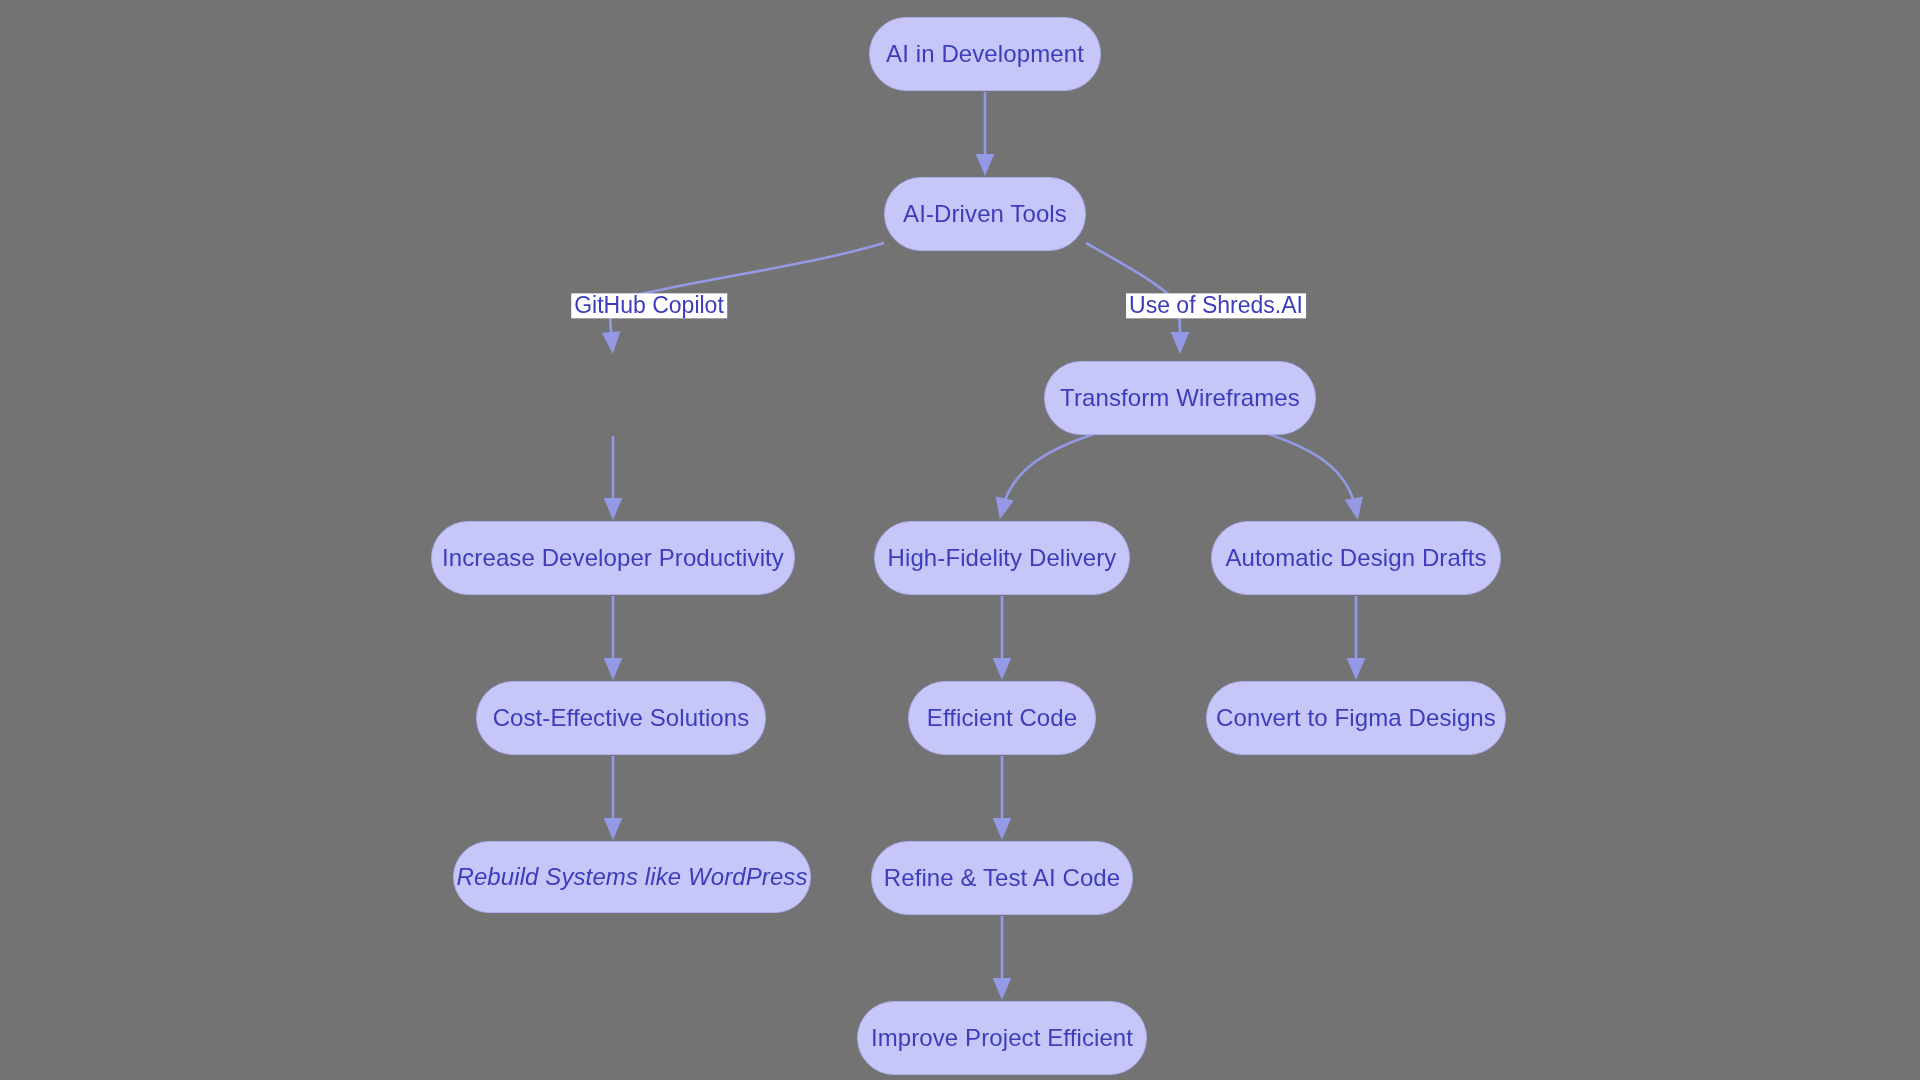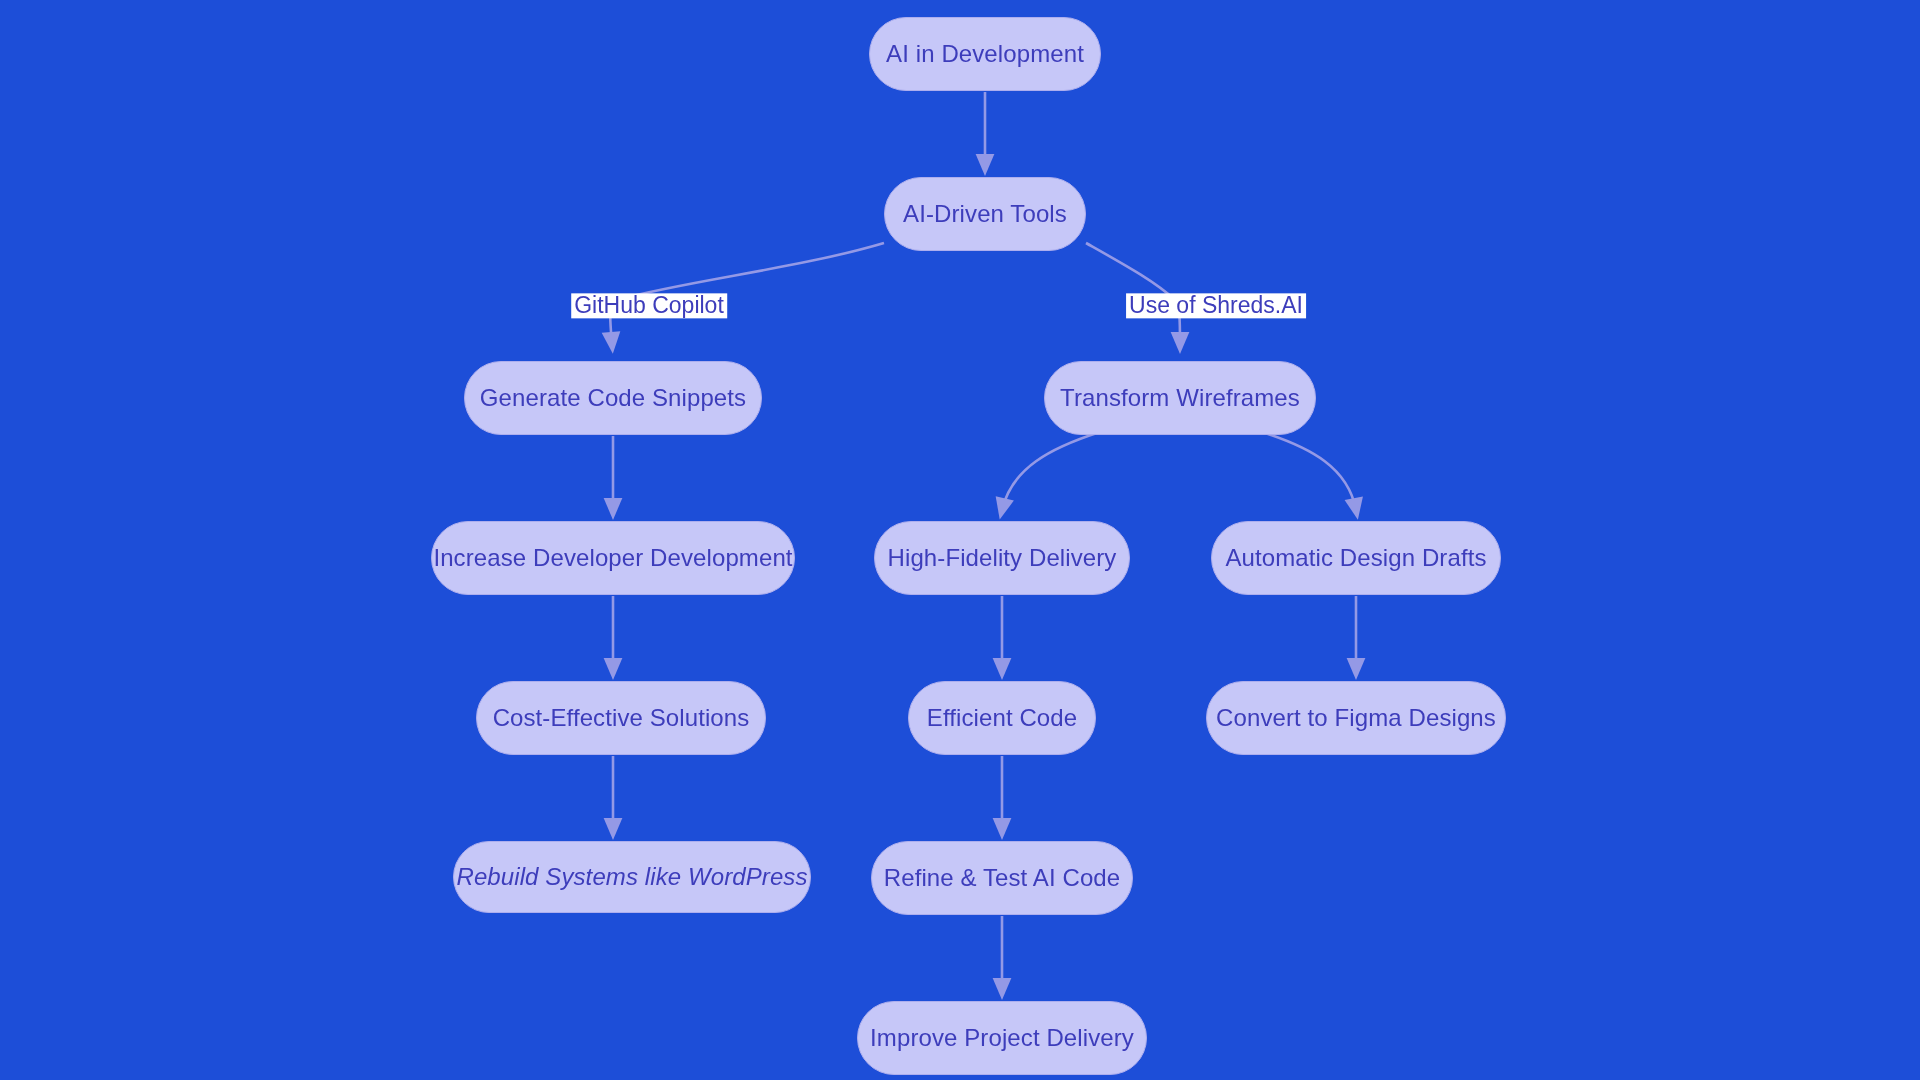--- a/index.html
+++ b/index.html
@@ -10,21 +10,21 @@
   body {
     width: 1920px;
     height: 1080px;
     overflow: hidden;
     font-family: "Liberation Sans", sans-serif;
   }
   #flow-root {
     position: relative;
     width: 1920px;
     height: 1080px;
-    background: #1d4ed8;
+    background: #737373;
   }
   #edge-layer {
     position: absolute;
     left: 0;
     top: 0;
     width: 1920px;
     height: 1080px;
     pointer-events: none;
   }
   .node {
@@ -87,28 +87,25 @@
       <path d="M 1002 916 L 1002 990"></path>
     </g>
   </svg>
 
   <div class="node" style="width: 232px; height: 74px; left: 869px; top: 17px;">
     <span class="node-label">AI in Development</span>
   </div>
   <div class="node" style="width: 202px; height: 74px; left: 884px; top: 177px;">
     <span class="node-label">AI-Driven Tools</span>
   </div>
-  <div class="node" style="width: 298px; height: 74px; left: 464px; top: 361px;">
-    <span class="node-label">Generate Code Snippets</span>
-  </div>
   <div class="node" style="width: 272px; height: 74px; left: 1044px; top: 361px;">
     <span class="node-label">Transform Wireframes</span>
   </div>
   <div class="node" style="width: 364px; height: 74px; left: 431px; top: 521px;">
-    <span class="node-label">Increase Developer Development</span>
+    <span class="node-label">Increase Developer Productivity</span>
   </div>
   <div class="node" style="width: 256px; height: 74px; left: 874px; top: 521px;">
     <span class="node-label">High-Fidelity Delivery</span>
   </div>
   <div class="node" style="width: 290px; height: 74px; left: 1211px; top: 521px;">
     <span class="node-label">Automatic Design Drafts</span>
   </div>
   <div class="node" style="width: 290px; height: 74px; left: 476px; top: 681px;">
     <span class="node-label">Cost-Effective Solutions</span>
   </div>
@@ -118,19 +115,19 @@
   <div class="node" style="width: 188px; height: 74px; left: 908px; top: 681px;">
     <span class="node-label">Efficient Code</span>
   </div>
   <div class="node" style="width: 358px; height: 72px; left: 453px; top: 841px; font-style: italic;">
     <span class="node-label">Rebuild Systems like WordPress</span>
   </div>
   <div class="node" style="width: 262px; height: 74px; left: 871px; top: 841px;">
     <span class="node-label">Refine &amp; Test AI Code</span>
   </div>
   <div class="node" style="width: 290px; height: 74px; left: 857px; top: 1001px;">
-    <span class="node-label">Improve Project Delivery</span>
+    <span class="node-label">Improve Project Efficient</span>
   </div>
 
   <div class="edge-label" style="left: 613px; top: 306px;">GitHub Copilot</div>
   <div class="edge-label" style="left: 1180px; top: 306px;">Use of Shreds.AI</div>
 
 </div>
 
 </body></html>

